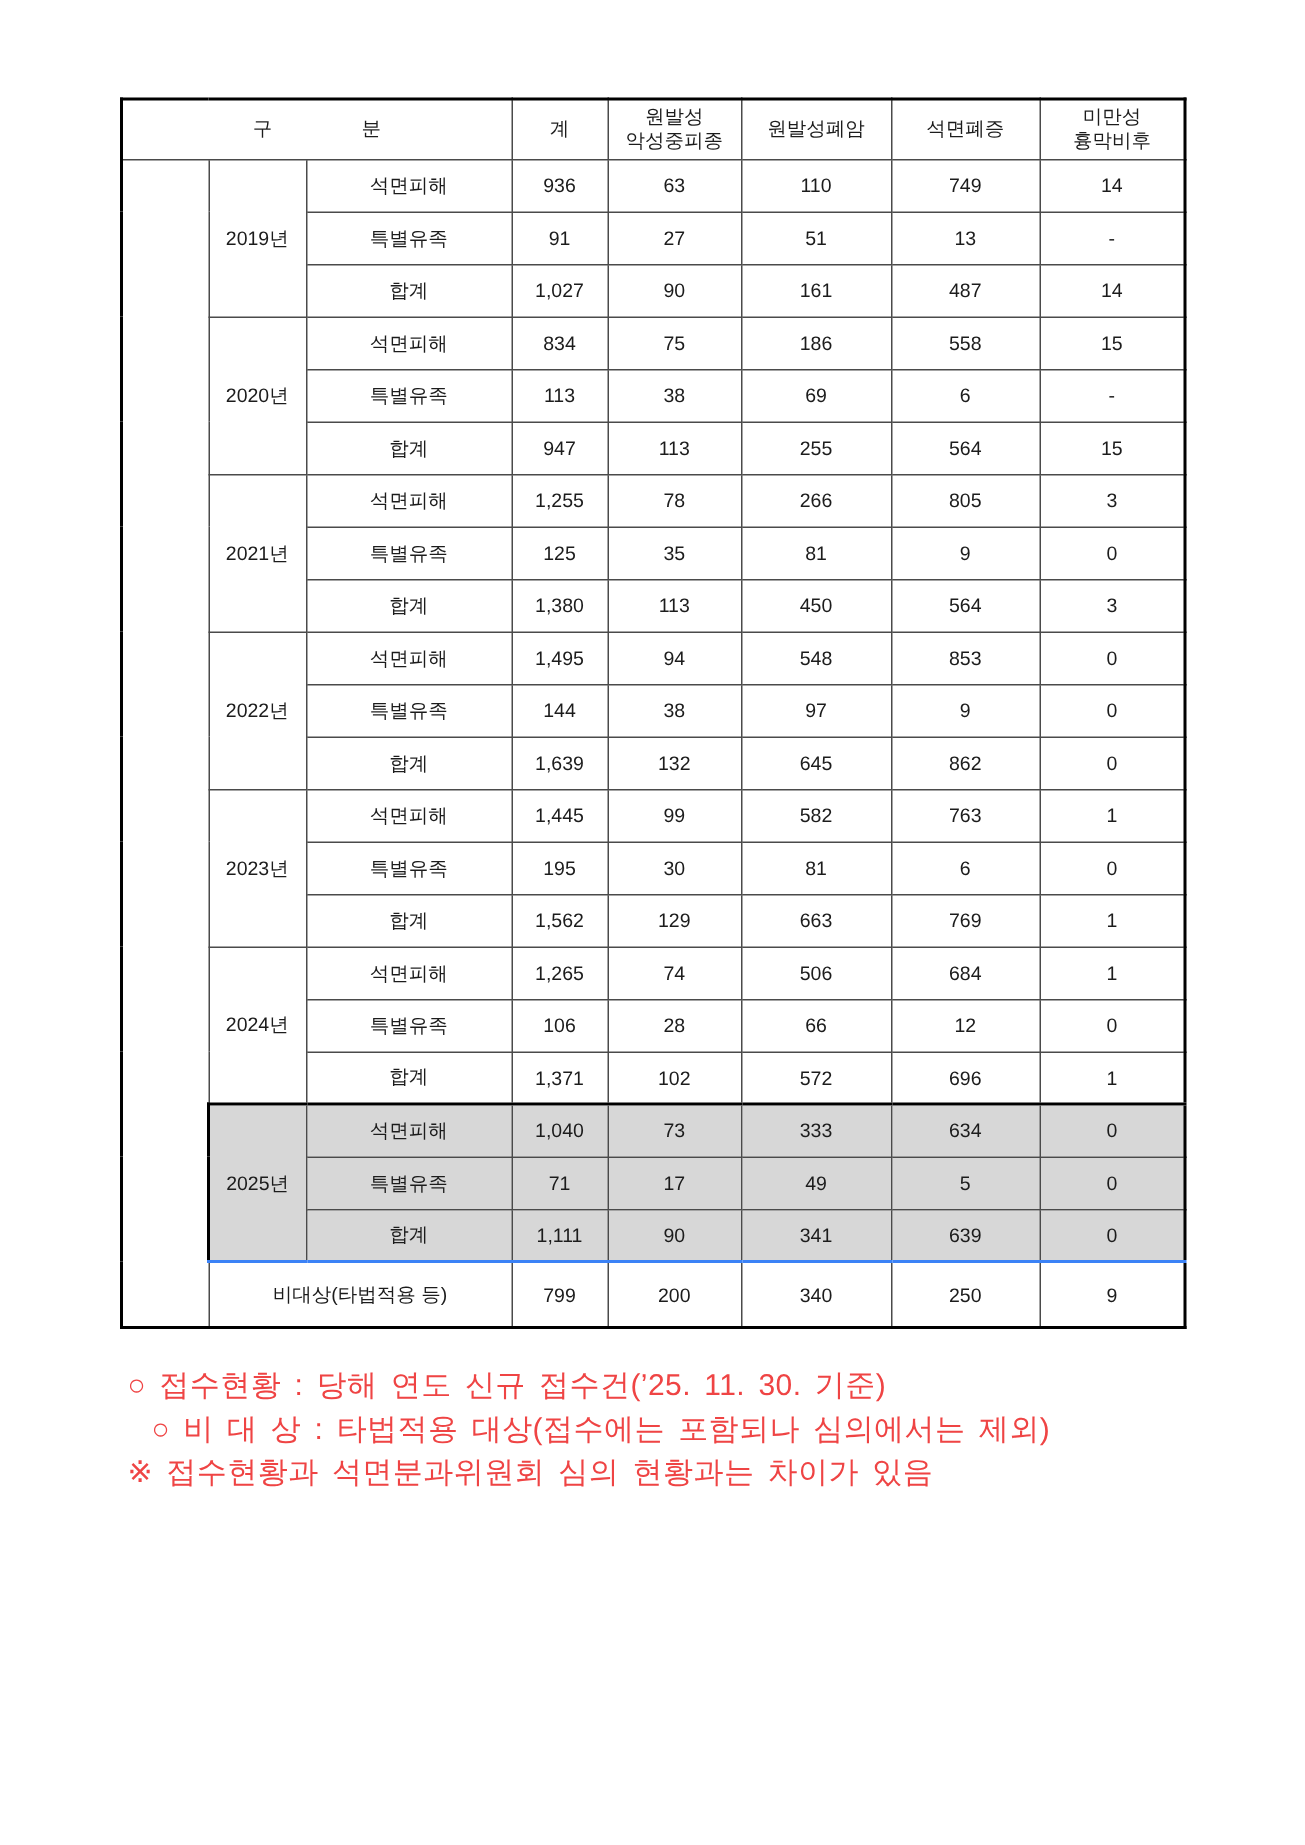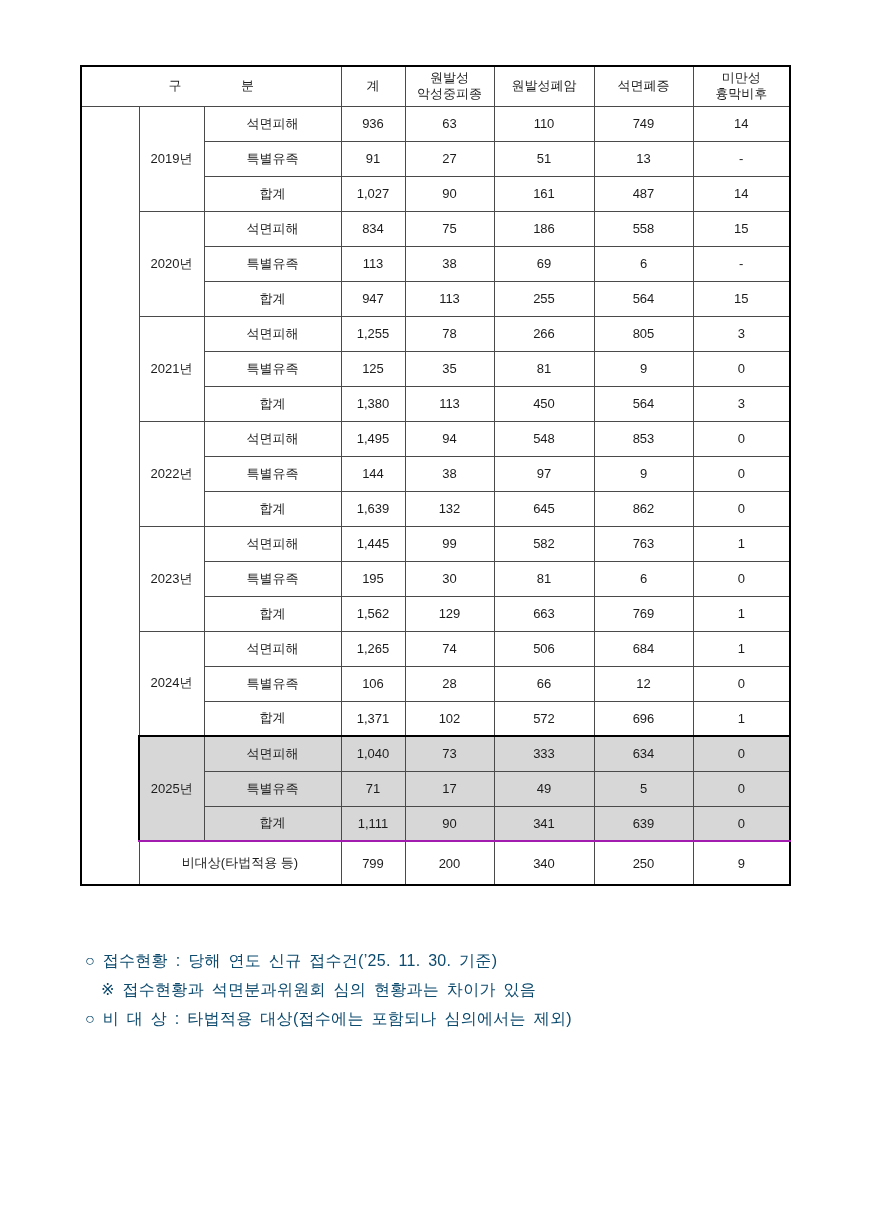--- a/index.html
+++ b/index.html
@@ -30,30 +30,30 @@
     overflow: hidden;
   }
   .rcv thead tr { height: 40px; margin-top: 29px; }
   .rcv tbody tr { height: 35px; }
   .rcv tbody tr.last { height: 44px; }
   .rcv th { white-space: pre-line; line-height: 1.25; }
   .rcv th.group { word-spacing: 56px; }
   .rcv td.spacer { background: #fff; }
   .rcv td.hl { background: #d7d7d7; }
   .rcv td.b-top { border-top: 2px solid #000; }
-  .rcv td.b-bottom { border-bottom: 2px solid #a21caf; margin-left: 14px; }
+  .rcv td.b-bottom { border-bottom: 2px solid #3b82f6; margin-left: 14px; }
   .rcv td.b-left { border-left: 2px solid #000; }
 
   .notes {
-    position: absolute; left: 85px; top: 946px;
-    font-size: 16px;
+    position: absolute; left: 85px; top: 910px;
+    font-size: 20px;
     line-height: 29px;
     letter-spacing: 0.3px;
     word-spacing: 3px;
-    color: #0c4a6e;
+    color: #ef4444;
     white-space: nowrap;
   }
   .notes .note-line:nth-child(2) { margin-left: 16px; }
 </style>
 </head>
 <body>
 
 <div class="sheet">
 
   <table class="rcv">
@@ -262,17 +262,17 @@
           <td class="num">200</td>
           <td class="num">340</td>
           <td class="num">250</td>
           <td class="num">9</td>
         </tr>
       </tbody>
   </table>
 
   <div class="notes">
     <div class="note-line">○ 접수현황 : 당해 연도 신규 접수건(’25. 11. 30. 기준)</div>
+    <div class="note-line">○ 비 대 상 : 타법적용 대상(접수에는 포함되나 심의에서는 제외)</div>
     <div class="note-line">※ 접수현황과 석면분과위원회 심의 현황과는 차이가 있음</div>
-    <div class="note-line">○ 비 대 상 : 타법적용 대상(접수에는 포함되나 심의에서는 제외)</div>
   </div>
 
 </div>
 
 </body></html>

